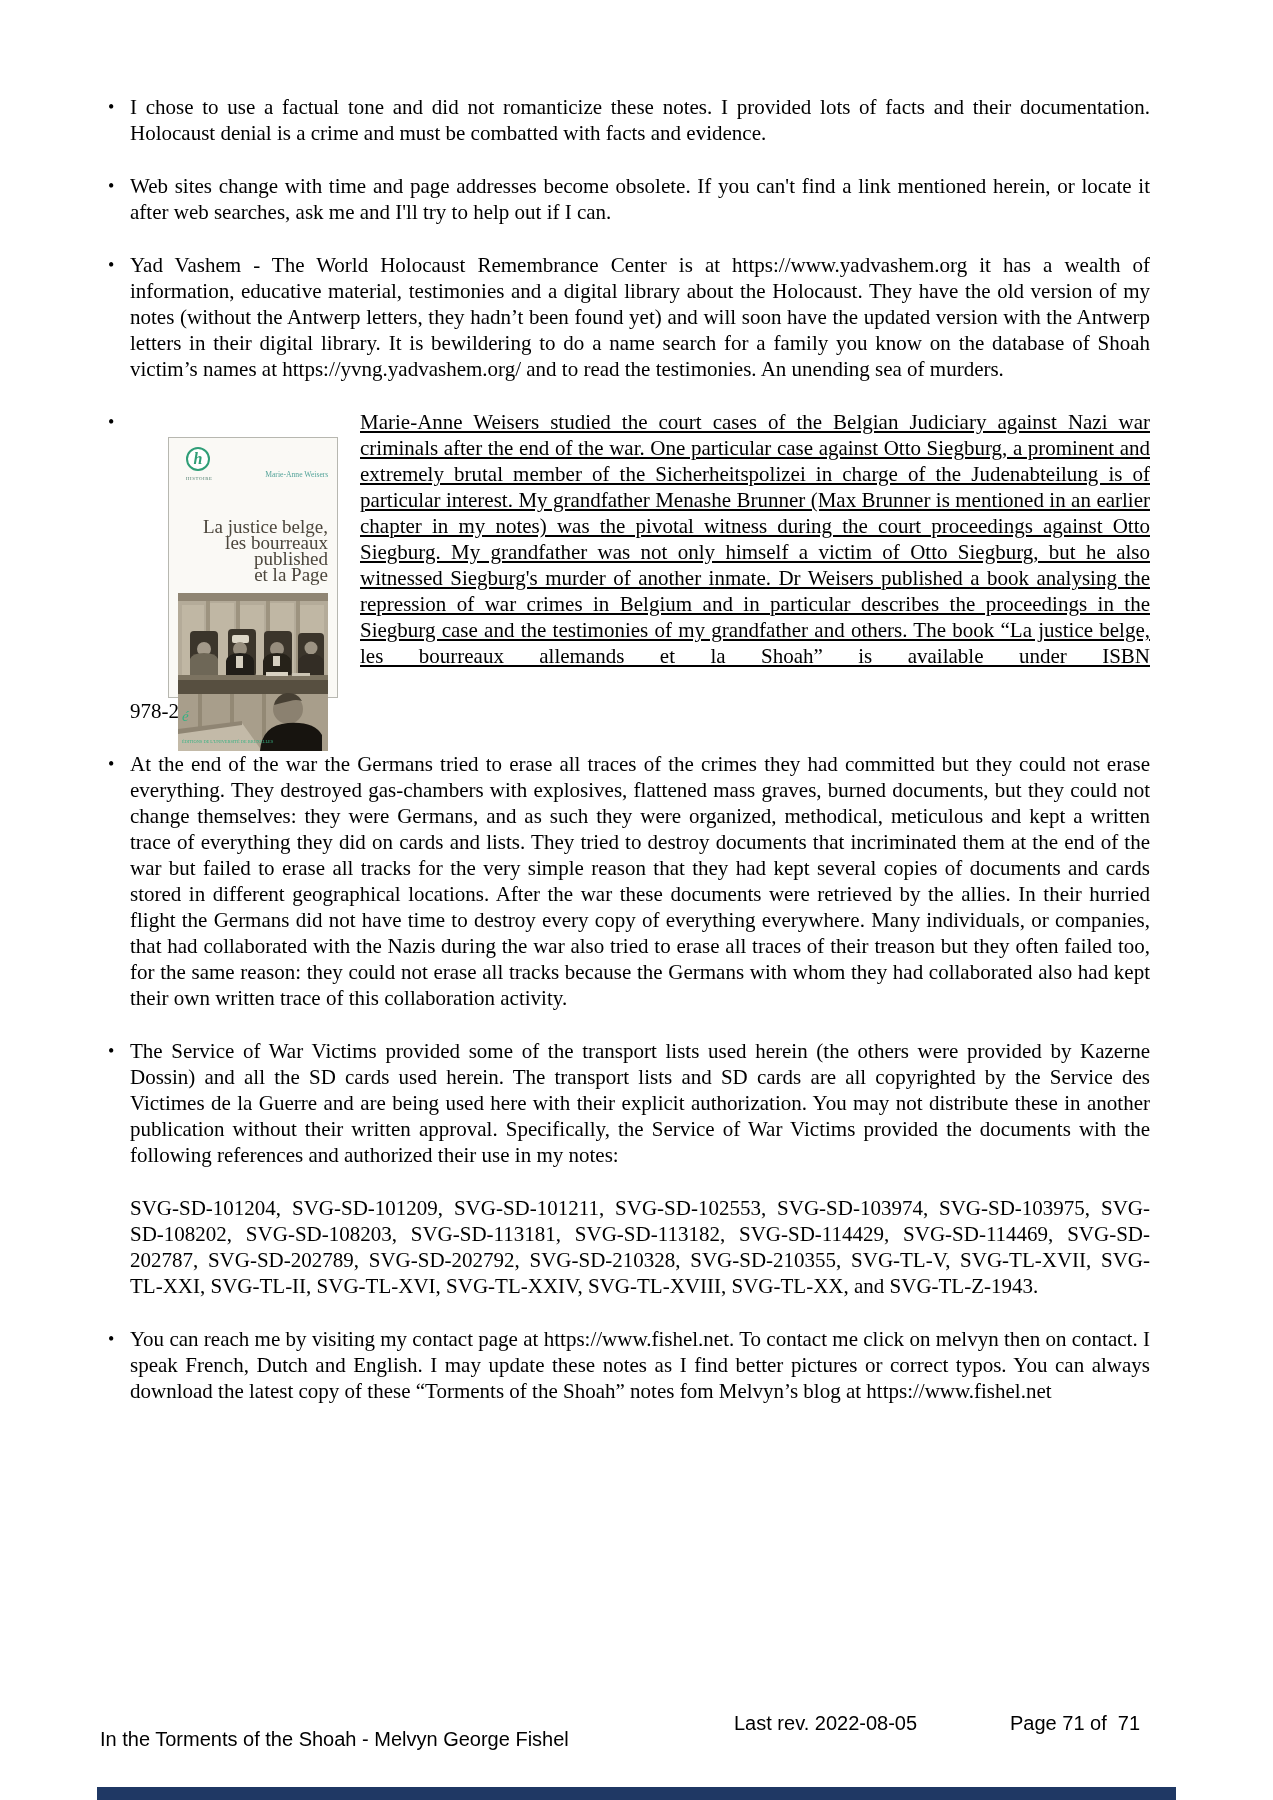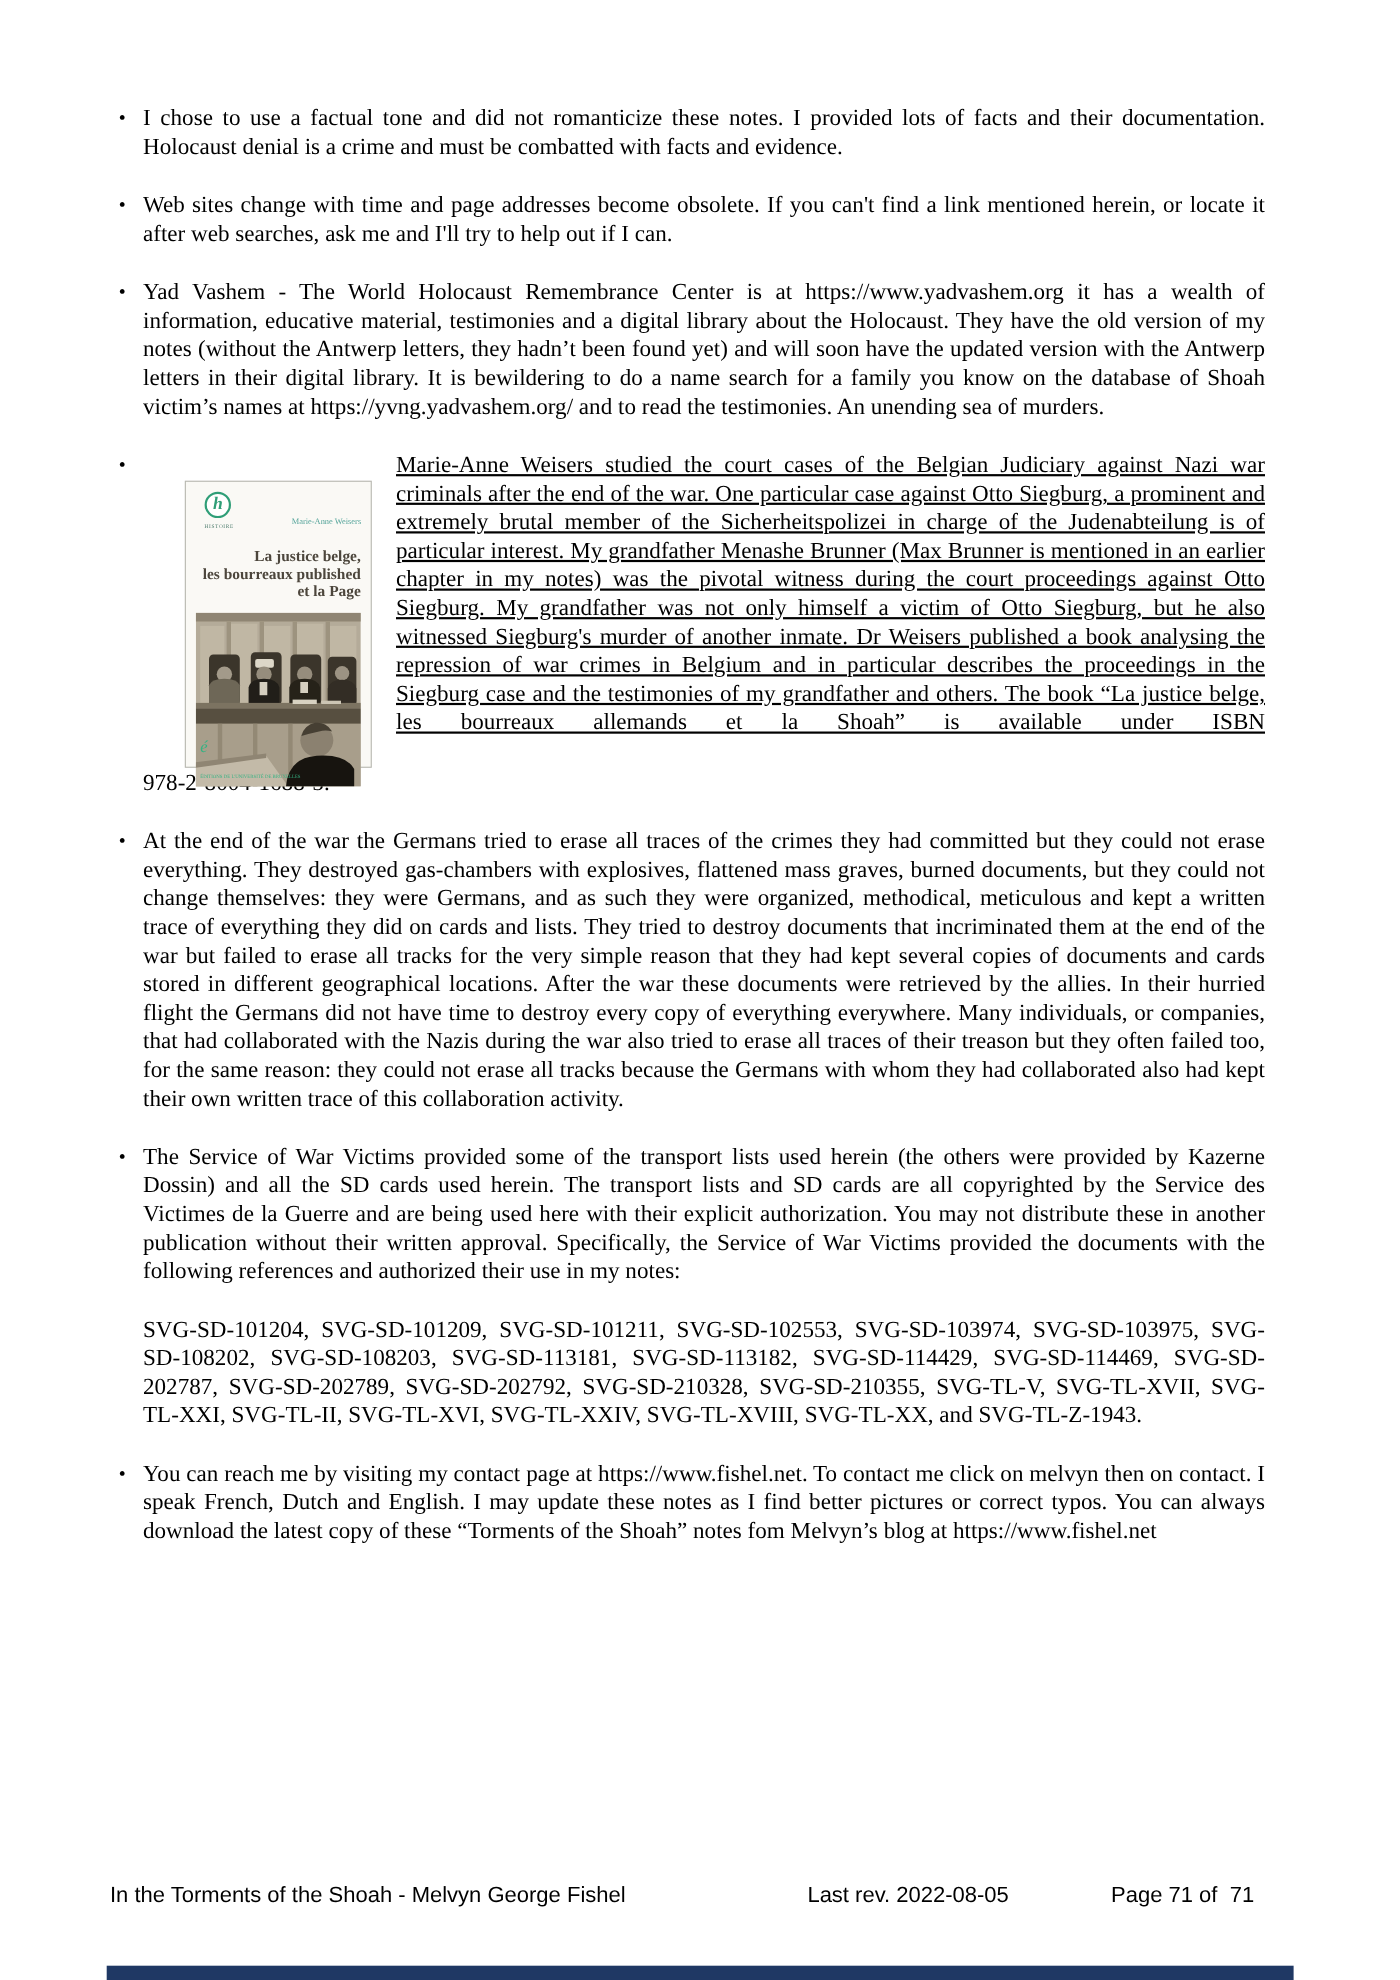--- a/index.html
+++ b/index.html
@@ -26,35 +26,35 @@
   }
   .cover-top { display:flex; justify-content:space-between; align-items:flex-start; }
   .logo-wrap { width:40px; text-align:center; }
   .logo-disc {
     width:24px; height:24px; border-radius:50%; margin:0 auto;
     background:#ffffff; border:2px solid #2f9e77; color:#2f9e77;
     font-style:italic; font-weight:bold; font-size:16px; line-height:19px; text-align:center;
   }
   .series { font-size:8px; color:#4a7a6a; letter-spacing:1px; transform:scale(0.6); transform-origin:center top; white-space:nowrap; }
   .author { font-size:9px; color:#54a49a; margin-top:16px; transform:scale(0.85); transform-origin:right top; white-space:nowrap; }
-  .cover-title { margin-top:2px; text-align:right; font-size:14px; line-height:16px; color:#4c463c;font-weight:bold; }
+  .cover-title { margin-top:22px; text-align:right; font-size:19px; line-height:16px; color:#4c463c; }
   .photo { position:relative; width:150px; height:158px; margin:10px auto 0; }
   .photo svg { display:block; width:150px; height:158px; }
   .imprint { position:absolute; left:4px; bottom:2px; color:#35b283; }
   .imprint .e-logo { display:block; font-size:15px; font-style:italic; line-height:13px; }
   .imprint .imprint-text { display:block; font-size:8px; white-space:nowrap; transform:scale(0.55); transform-origin:left bottom; }
 
   
   .no-marker .dot { visibility:hidden; }
 
   .footer {
     position:absolute; top:1712px; left:0; width:1273px;
     font-family:"Liberation Sans", sans-serif; font-size:20px; color:#000;
   }
-  .f-left   { position:absolute; left:100px;  top:0; }
+  .f-left   { position:absolute; left:100px;  top:16px; }
   .f-center { position:absolute; left:734px;  top:0; }
   .f-right  { position:absolute; left:1010px; top:0; white-space:pre; }
 
   .bottom-bar { position:absolute; left:97px; bottom:0; width:1079px; height:13px; }
 </style>
 </head>
 <body>
 
 <div class="page">
   <div class="content">

